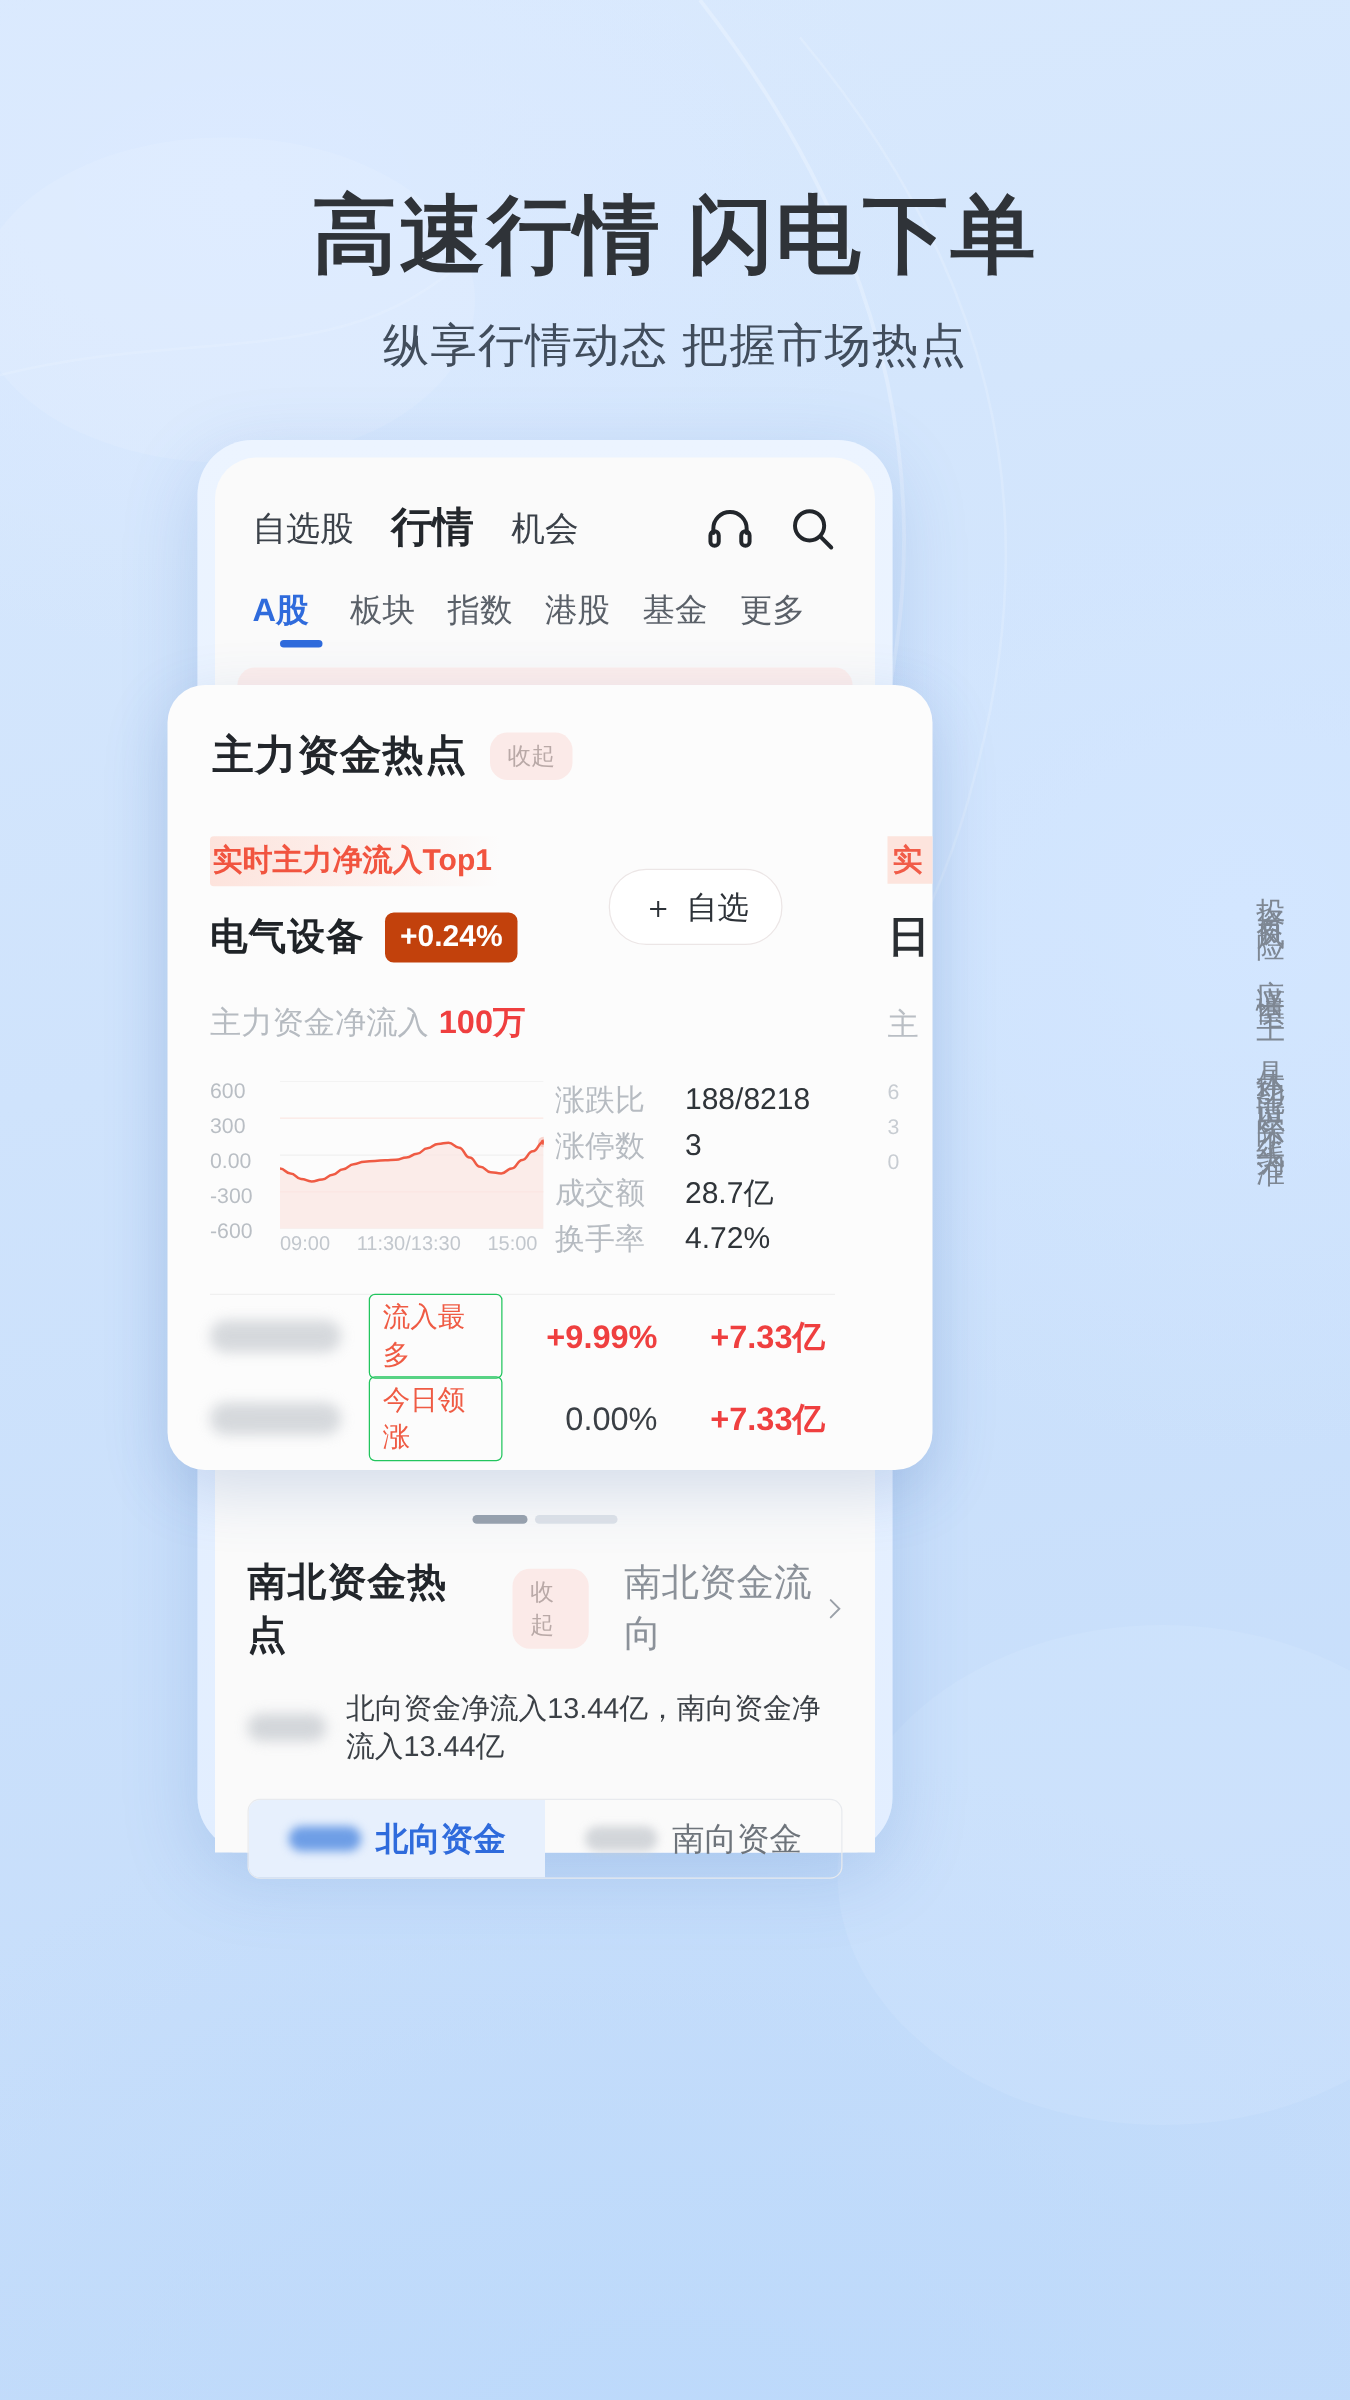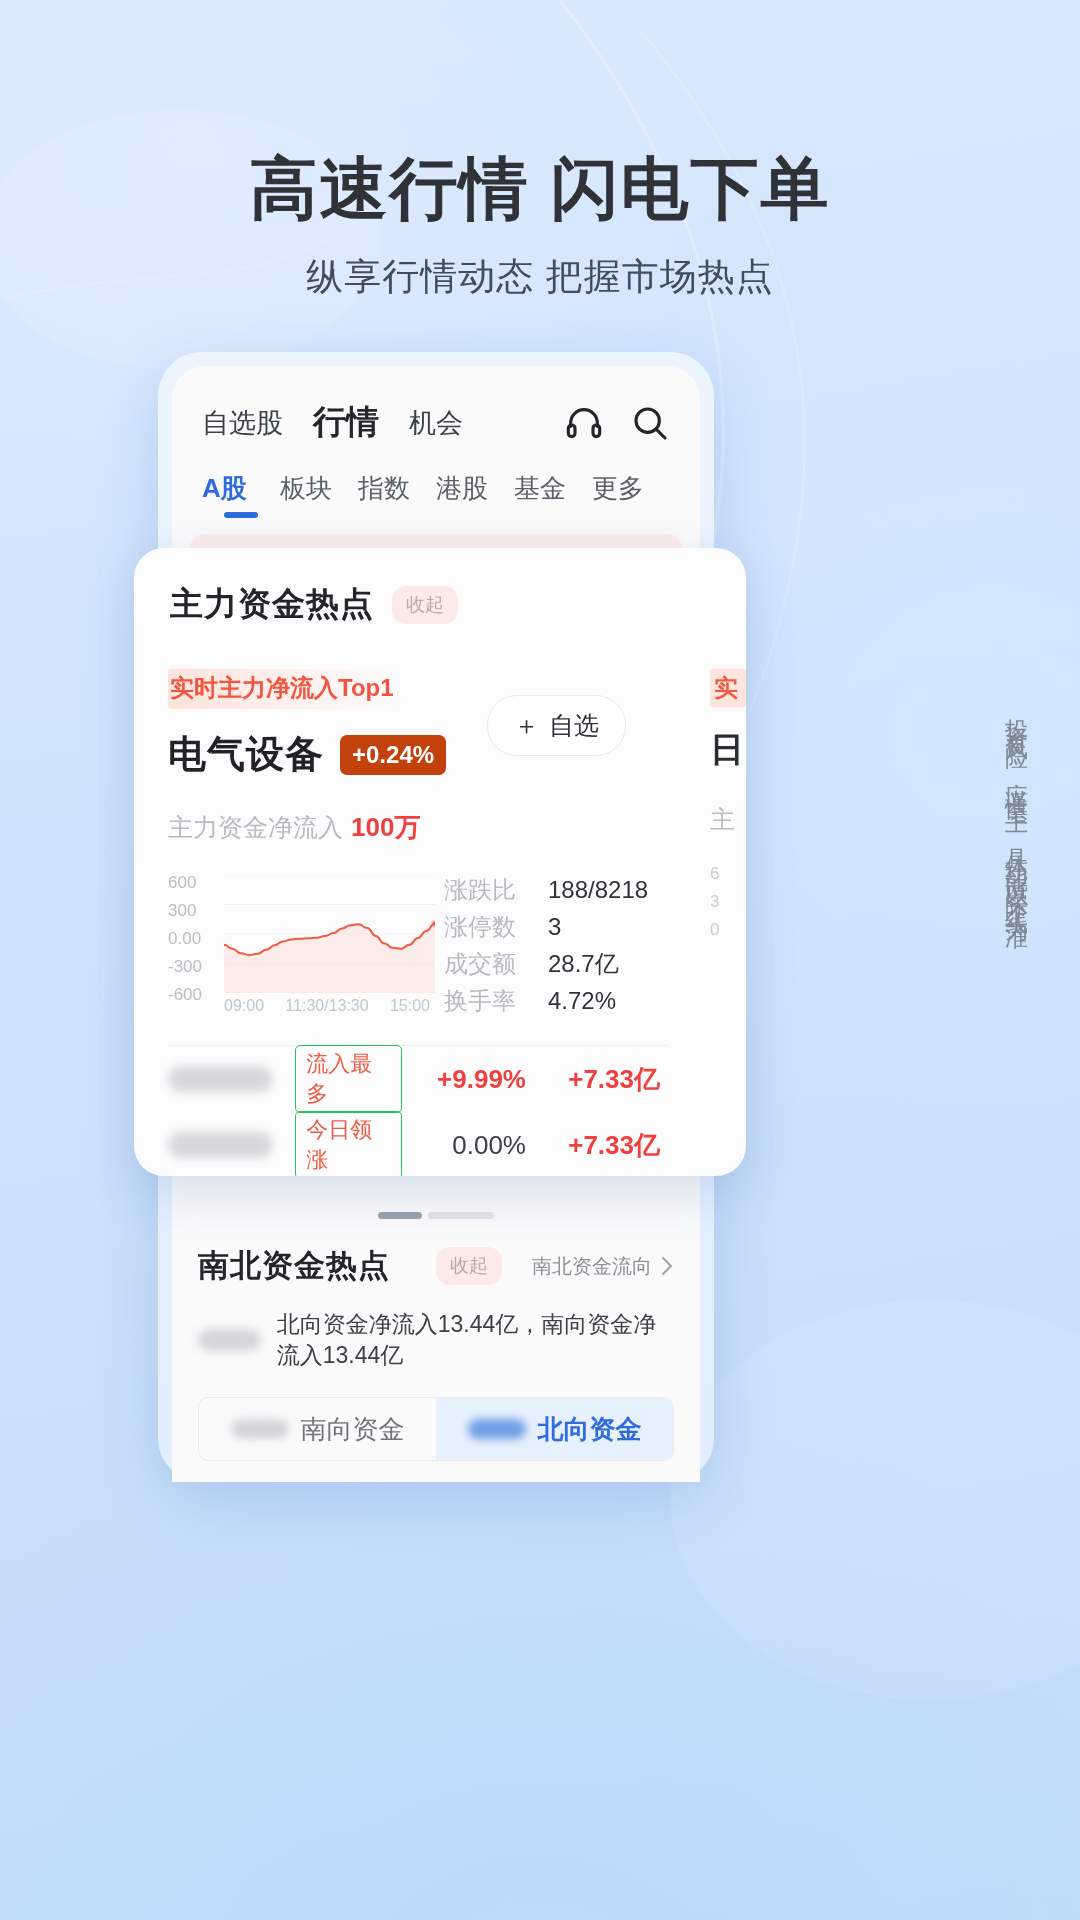--- a/index.html
+++ b/index.html
@@ -73,21 +73,21 @@
     font-size:19px;padding:6px 14px;
   }
   .pane{position:relative;margin-top:42px;height:440px;}
   .pane-main{position:absolute;left:0;top:0;width:560px;padding:0 0 0 34px;box-sizing:border-box;}
   .tag-red{
     display:inline-block;font-size:24px;font-weight:700;color:#f1543f;
     background:linear-gradient(90deg,#fde3dc 0%,rgba(253,227,220,0) 100%);
     padding:3px 6px 5px 2px;border-radius:3px;
   }
   .name-row{display:flex;align-items:center;margin-top:20px;}
-  .stock-name{font-size:38px;font-weight:700;color:#1f2327;letter-spacing:1px;}
+  .stock-name{font-size:30px;font-weight:700;color:#1f2327;letter-spacing:1px;}
   .chg-badge{
     margin-left:16px;background:#c2410c;color:#fff;font-size:24px;font-weight:700;
     border-radius:7px;padding:6px 12px;
   }
   .addbtn{
     position:absolute;right:120px;top:26px;
     border:1px solid #ece6e6;border-radius:30px;background:#fff;
     font-size:25px;color:#2d3238;padding:13px 26px;display:flex;align-items:center;gap:10px;
   }
   .inflow{margin-top:30px;font-size:25px;color:#b6bbc1;}
@@ -118,21 +118,21 @@
   .lamt{font-size:26px;font-weight:700;color:#ef3f3f;width:140px;text-align:right;}
   .pane-side{position:absolute;left:576px;top:0;width:120px;opacity:.95;}
   .side-tag{font-size:24px;font-weight:700;color:#f1543f;background:#fde3dc;padding:3px 4px;}
   .side-name{font-size:34px;font-weight:700;color:#1f2327;margin-top:20px;}
   .side-inflow{font-size:25px;color:#b6bbc1;margin-top:30px;}
   .side-y{font-size:17px;color:#c5cad0;margin-top:24px;line-height:28px;}
   
   .bcard{position:absolute;left:172px;right:0;top:1245px;width:528px;z-index:5;}
   .bhead{display:flex;align-items:center;padding:0 26px;gap:28px;}
   .btitle{font-size:31px;font-weight:700;color:#22262b;letter-spacing:1px;}
-  .blink{margin-left:auto;font-size:20px;color:#8b9199;display:flex;align-items:center;gap:8px;text-align:right;}
+  .blink{margin-left:auto;font-size:30px;color:#8b9199;display:flex;align-items:center;gap:8px;}
   .bnews{display:flex;align-items:center;padding:22px 26px 0 26px;}
   .bnews-blur{width:80px;height:22px;border-radius:11px;background:#c9cdd2;filter:blur(5px);opacity:.8;}
   .bnews-txt{margin-left:16px;font-size:23px;color:#3b4046;}
   .btabs{display:flex;margin:26px 26px 0 26px;border:1px solid #e8eaee;border-radius:10px;overflow:hidden;}
   .btab{flex:1;display:flex;align-items:center;justify-content:center;gap:12px;height:62px;font-size:26px;}
   .btab.active{background:#e7f0fd;color:#2f6bdc;font-weight:700;}
   .btab.idle{color:#6e747b;}
   .btab-blur{width:58px;height:20px;border-radius:10px;filter:blur(4px);}
   .btab.active .btab-blur{background:#6e9ee6;}
   .btab.idle .btab-blur{background:#c9cdd2;opacity:.8;}
@@ -325,24 +325,24 @@
         </svg>
     </span>
   </div>
 
   <div class="bnews">
     <span class="bnews-blur"></span>
     <span class="bnews-txt">北向资金净流入13.44亿，南向资金净流入13.44亿</span>
   </div>
 
   <div class="btabs">
+    <div class="btab active">
+      <span class="btab-blur"></span>
+      <span>北向资金</span>
+    </div>
     <div class="btab idle">
       <span class="btab-blur"></span>
       <span>南向资金</span>
     </div>
-    <div class="btab active">
-      <span class="btab-blur"></span>
-      <span>北向资金</span>
-    </div>
   </div>
 </div>
 
 <div class="vtext">投资有风险，应谨慎至上。具体功能请以实际上线为准</div>
 
 </body></html>

